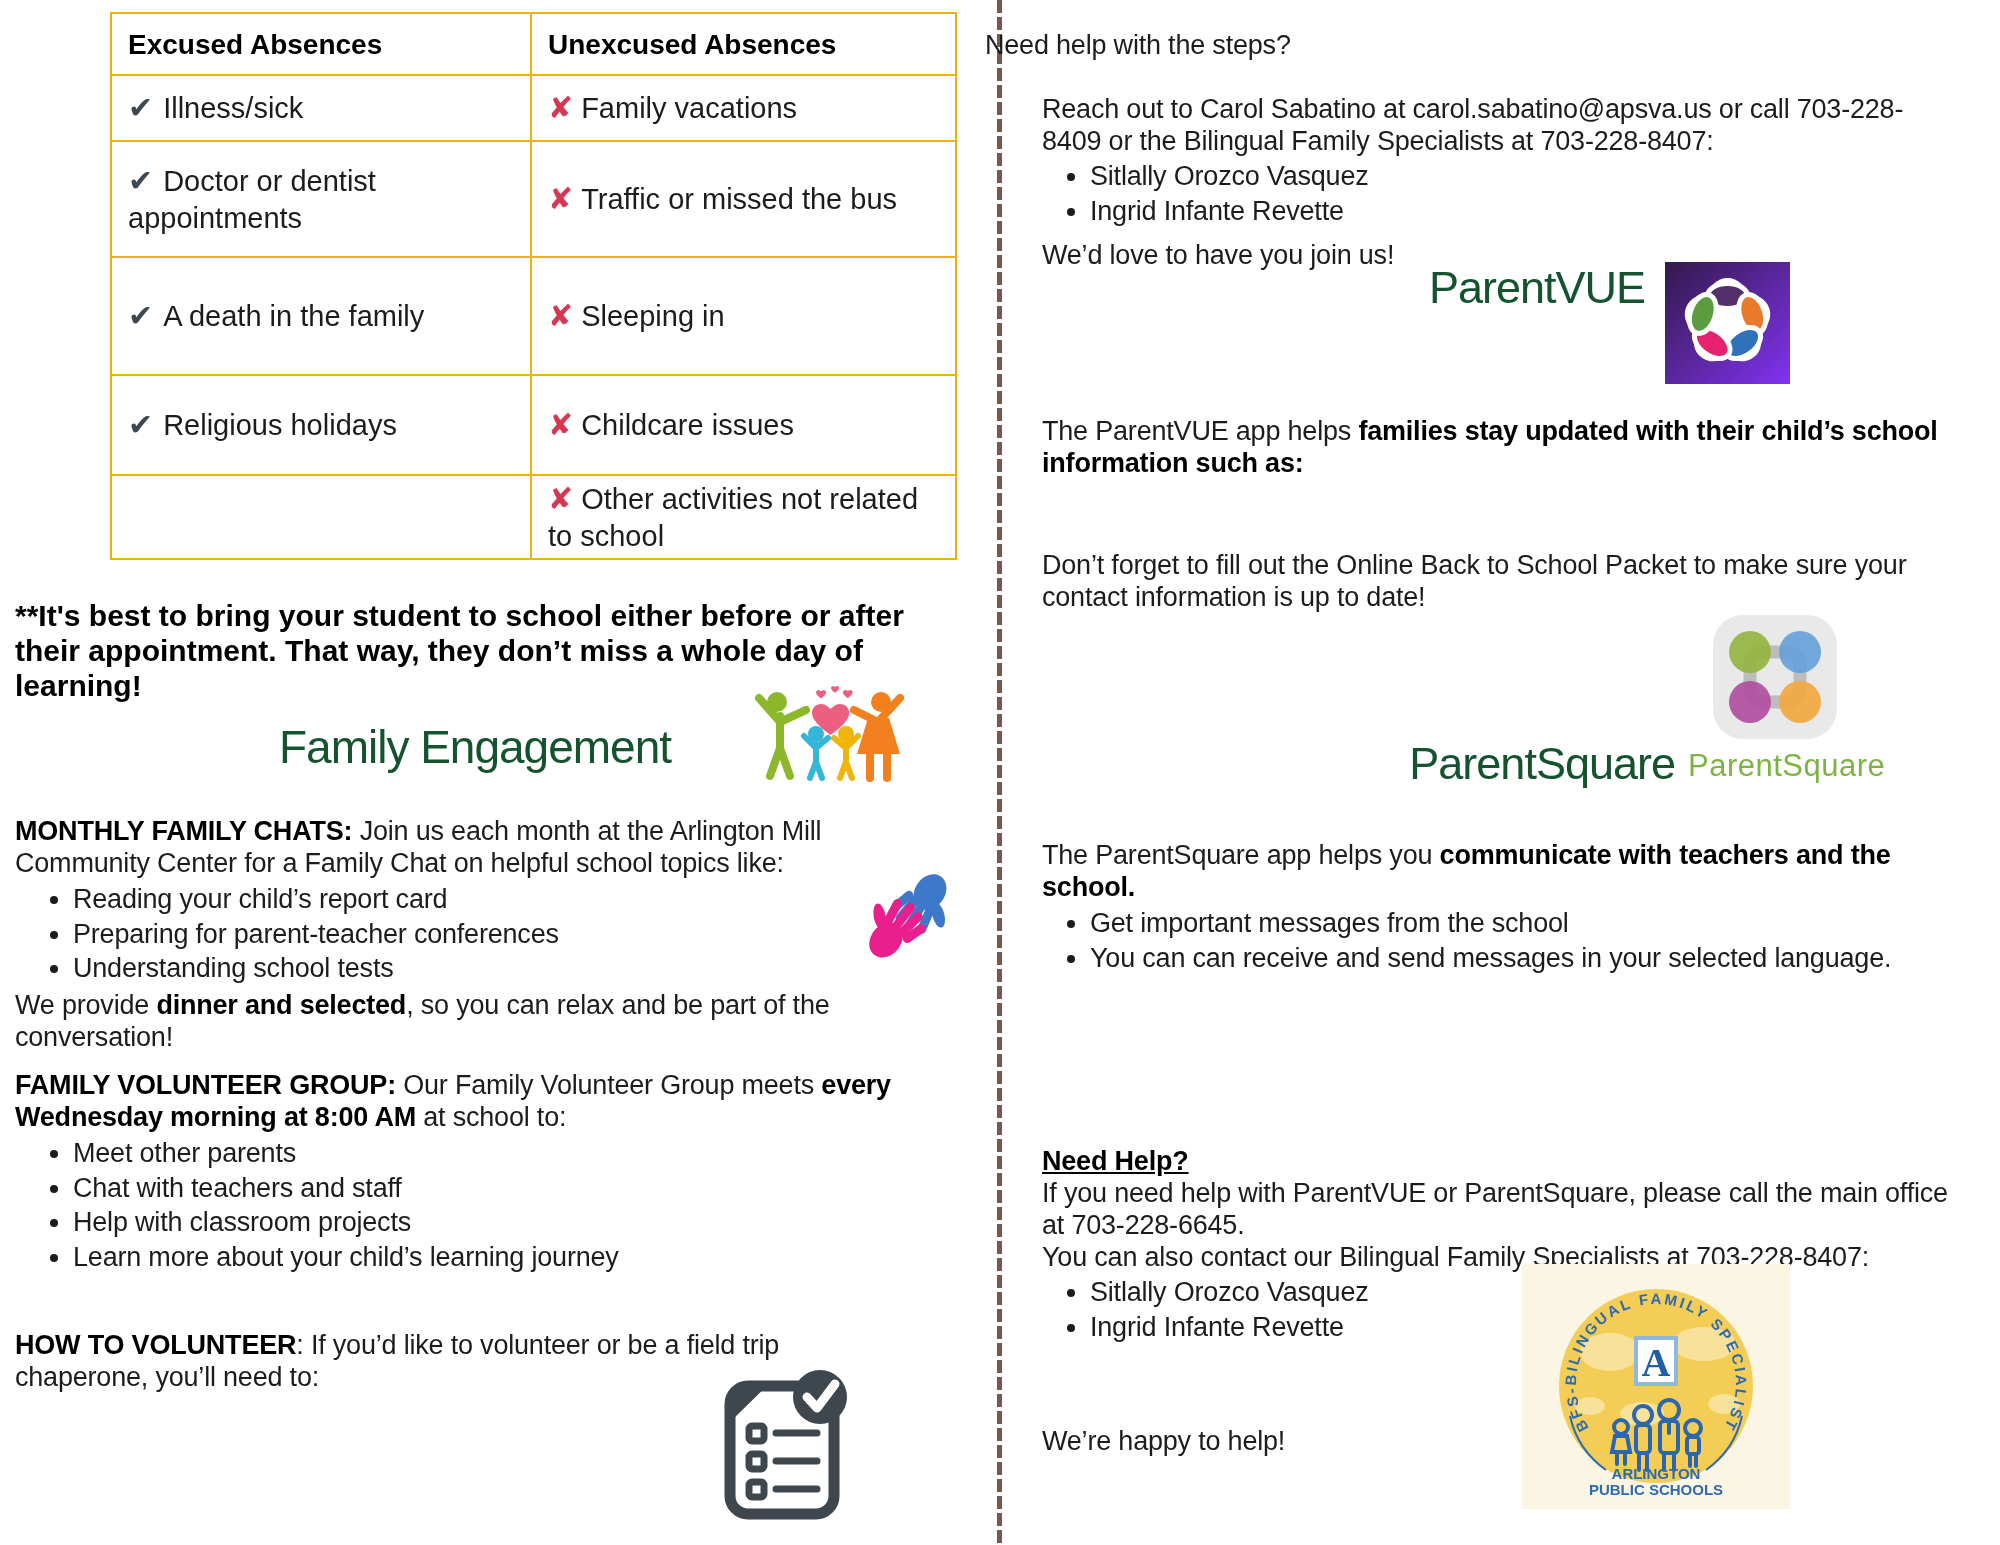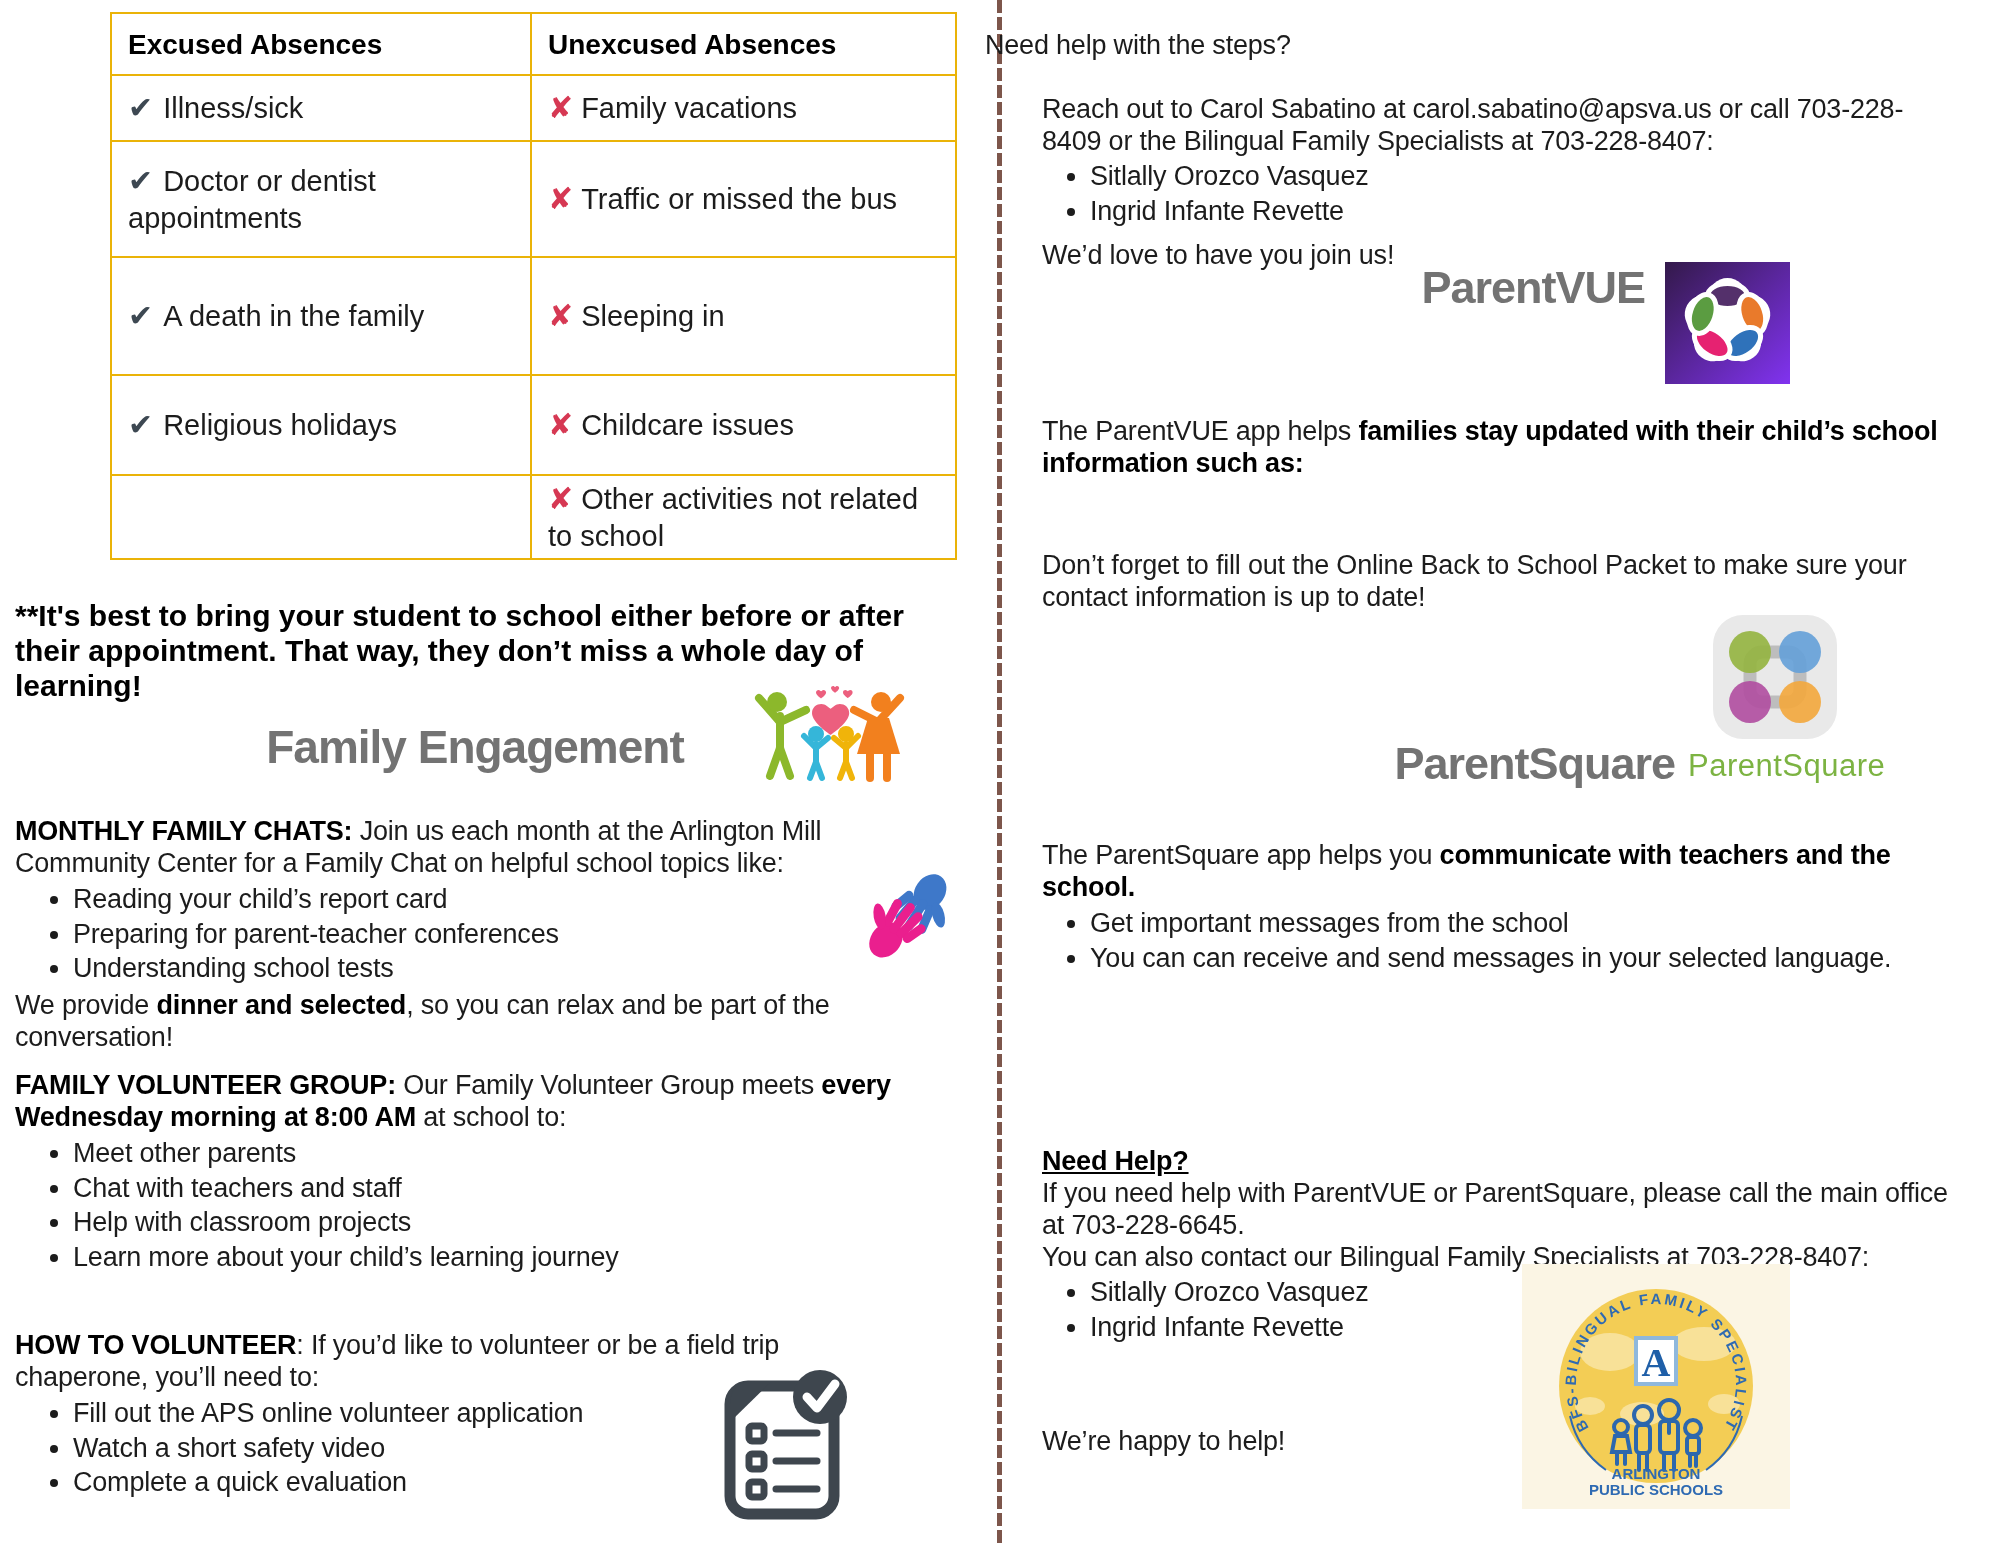--- a/index.html
+++ b/index.html
@@ -21,21 +21,21 @@
     padding:4px 16px; font-size:29px; line-height:1.25;
   }
   table.absence th { font-size:28px; font-weight:700; color:#000; height:62px; }
   tr.r1 td { height:66px; } tr.r2 td { height:116px; } tr.r3 td { height:118px; }
   tr.r4 td { height:100px; } tr.r5 td { height:84px; }
   .check { color:#3d4852; font-size:30px; margin-right:10px; }
   .xmark { color:#d63853; font-size:30px; margin-right:8px; font-weight:700; }
   
   .body-text { font-size:27px; line-height:1.18; letter-spacing:-0.2px; }
   .note-text { font-size:30px; font-weight:700; line-height:1.17; color:#000; }
-  .big-title { font-size:46px; font-weight:700; letter-spacing:-1px; color:#737373; }
+  .big-title { font-size:46px; font-weight:400; letter-spacing:-1px; color:#14532d; }
   .bold { font-weight:700; color:#000; }
   ul.blist { list-style:disc; padding-left:58px; margin-top:4px; }
   ul.blist li { margin:3px 0; font-size:27px; line-height:1.18; }
   .gap-top { margin-top:28px; }
   .gap-top-sm { margin-top:22px; }
   .underline { text-decoration: underline; }
   .ps-word { font-size:31px; color:#7cb342; letter-spacing:0.5px; }
 </style>
 </head>
 <body>
@@ -157,25 +157,20 @@
     <ul class="blist gap-top">
       <li>Meet other parents</li>
       <li>Chat with teachers and staff</li>
       <li>Help with classroom projects</li>
       <li>Learn more about your child’s learning journey</li>
     </ul>
   </div>
 
   <div class="abs body-text" style="left:15px; top:1330px; width:880px;">
     <span class="bold">HOW TO VOLUNTEER</span><span>: If you’d like to volunteer or be a field trip chaperone, you’ll need to:</span>
-    <ul class="blist gap-top">
-      <li>Fill out the APS online volunteer application</li>
-      <li>Watch a short safety video</li>
-      <li>Complete a quick evaluation</li>
-    </ul>
   </div>
 
   <svg class="abs" style="left:716px; top:1360px;" width="140" height="168" viewBox="0 0 140 168">
     <rect x="14" y="26" width="104" height="128" rx="18" fill="#fff" stroke="#3e464e" stroke-width="11"></rect>
     <path d="M56,21 L14,62 L14,44 Q14,21 40,21 Z" fill="#3e464e"></path>
     <g stroke="#3e464e" stroke-width="7" stroke-linecap="round" fill="none">
       <rect x="33" y="66" width="15" height="15" rx="3"></rect>
       <line x1="60" y1="73" x2="101" y2="73"></line>
       <rect x="33" y="94" width="15" height="15" rx="3"></rect>
       <line x1="60" y1="101" x2="101" y2="101"></line>

